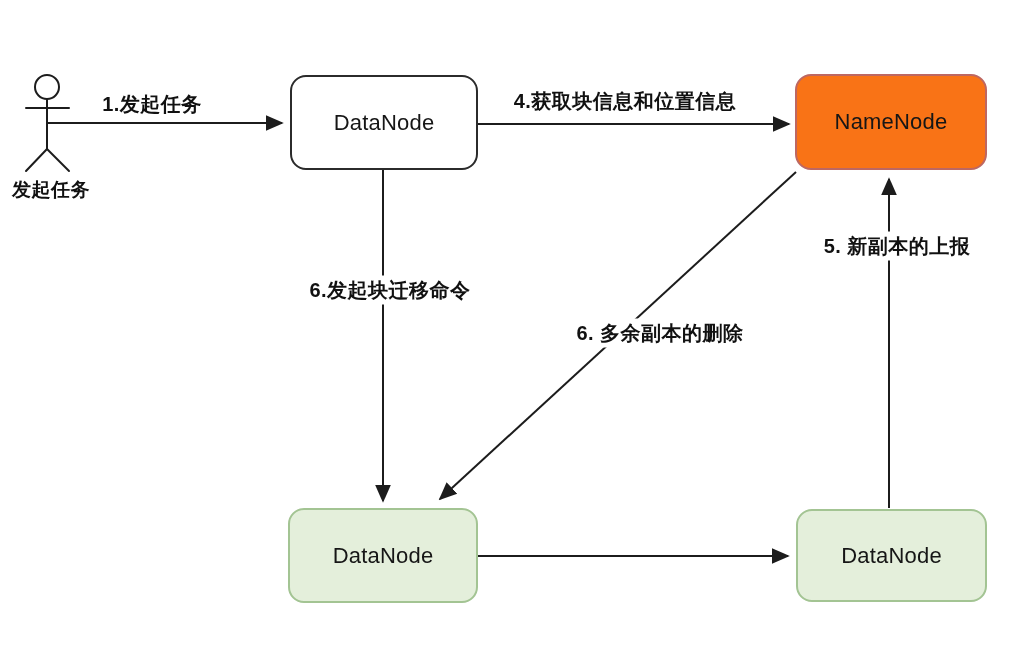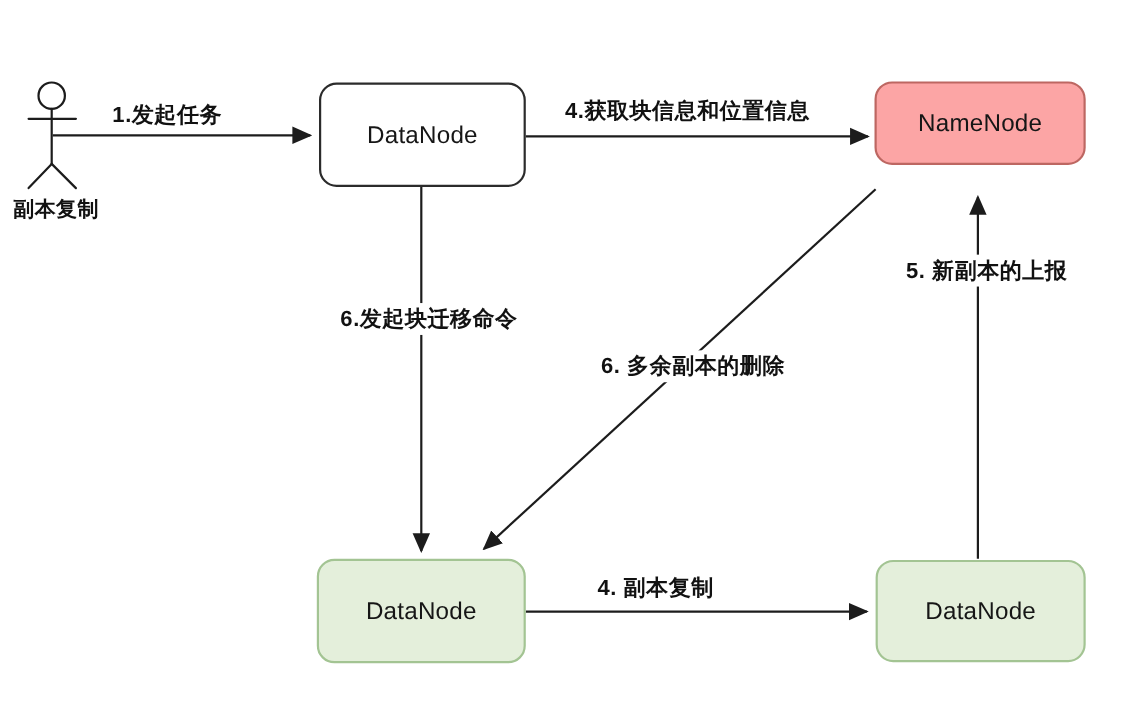--- a/index.html
+++ b/index.html
@@ -17,22 +17,22 @@
     border-radius:16px;
     font-size:22px;font-weight:500;color:#161616;
     box-sizing:border-box;
     letter-spacing:.2px;
   }
   .balancer{
     left:290px;top:75px;width:188px;height:95px;
     background:#ffffff;border:2px solid #2b2b2b;
   }
   .namenode{
-    left:795px;top:74px;width:192px;height:76px;
-    background:#fca5a5;border:2px solid #bd6762;
+    left:795px;top:74px;width:192px;height:96px;
+    background:#f97316;border:2px solid #bd6762;
   }
   .datanode-left{
     left:288px;top:508px;width:190px;height:95px;
     background:#e4efdb;border:2px solid #a3c493;
   }
   .datanode-right{
     left:796px;top:509px;width:191px;height:93px;
     background:#e4efdb;border:2px solid #a3c493;
   }
   .edge-label{
@@ -42,21 +42,21 @@
     padding:1px 4px;
     font-size:20px;font-weight:600;color:#111111;
     white-space:nowrap;
     letter-spacing:.5px;
   }
   .el-1{left:152px;top:104px;}
   .el-2{left:625px;top:101px;}
   .el-3{left:390px;top:290px;}
   .el-4{left:596px;top:534px;}
   .el-5{left:897px;top:246px;text-align:center;}
-  .el-6{left:630px;top:333px;}
+  .el-6{left:660px;top:333px;}
   .actor-label{
     position:absolute;left:51px;top:190px;
     transform:translate(-50%,-50%);
     font-size:19px;font-weight:600;color:#111111;
     white-space:nowrap;letter-spacing:.5px;
   }
   .watermark{
     position:absolute;right:16px;top:606px;
     font-size:20px;color:#9b9b9b;
     white-space:nowrap;letter-spacing:1px;
@@ -104,20 +104,19 @@
     <span>DataNode</span>
   </div>
 
   <div class="node datanode-right">
     <span>DataNode</span>
   </div>
 
   <div class="edge-label el-1">1.发起任务</div>
   <div class="edge-label el-2">4.获取块信息和位置信息</div>
   <div class="edge-label el-3">6.发起块迁移命令</div>
-  <div class="edge-label el-4">4. 副本复制</div>
   <div class="edge-label el-5">5. 新副本的上报</div>
   <div class="edge-label el-6">6. 多余副本的删除</div>
 
-  <div class="actor-label">副本复制</div>
+  <div class="actor-label">发起任务</div>
 
 
 </div>
 
 </body></html>

